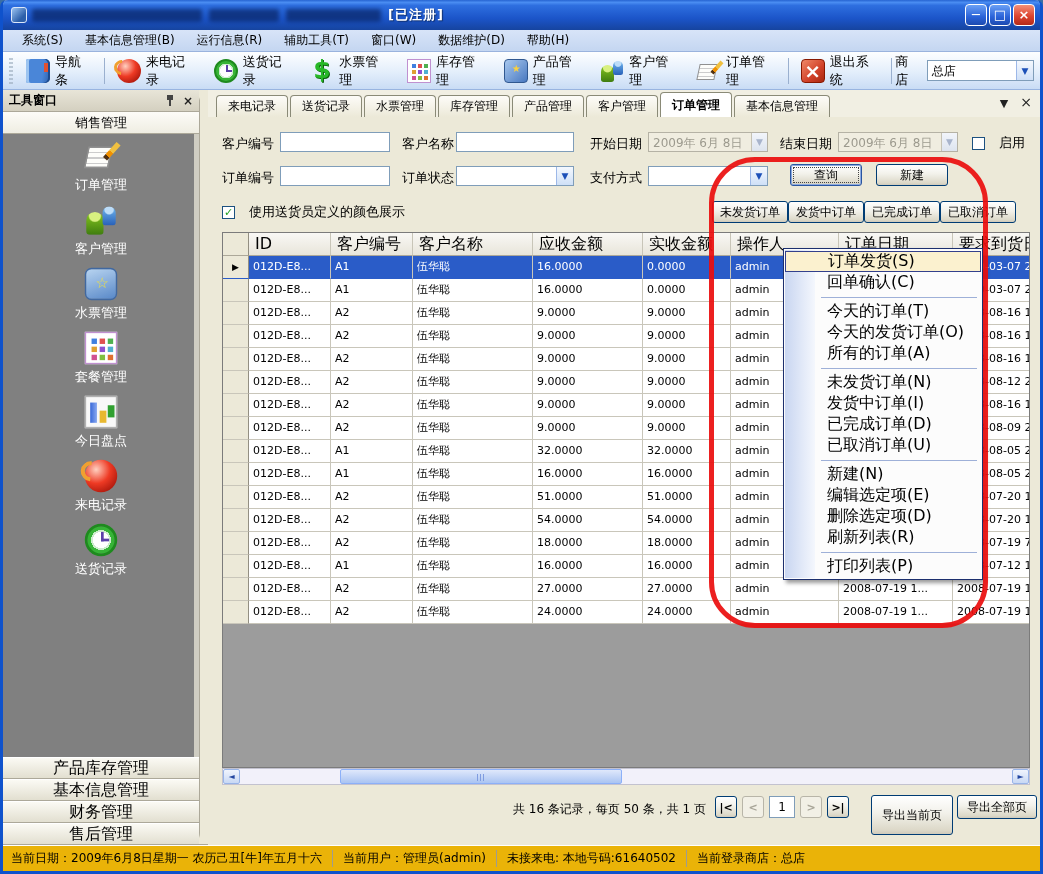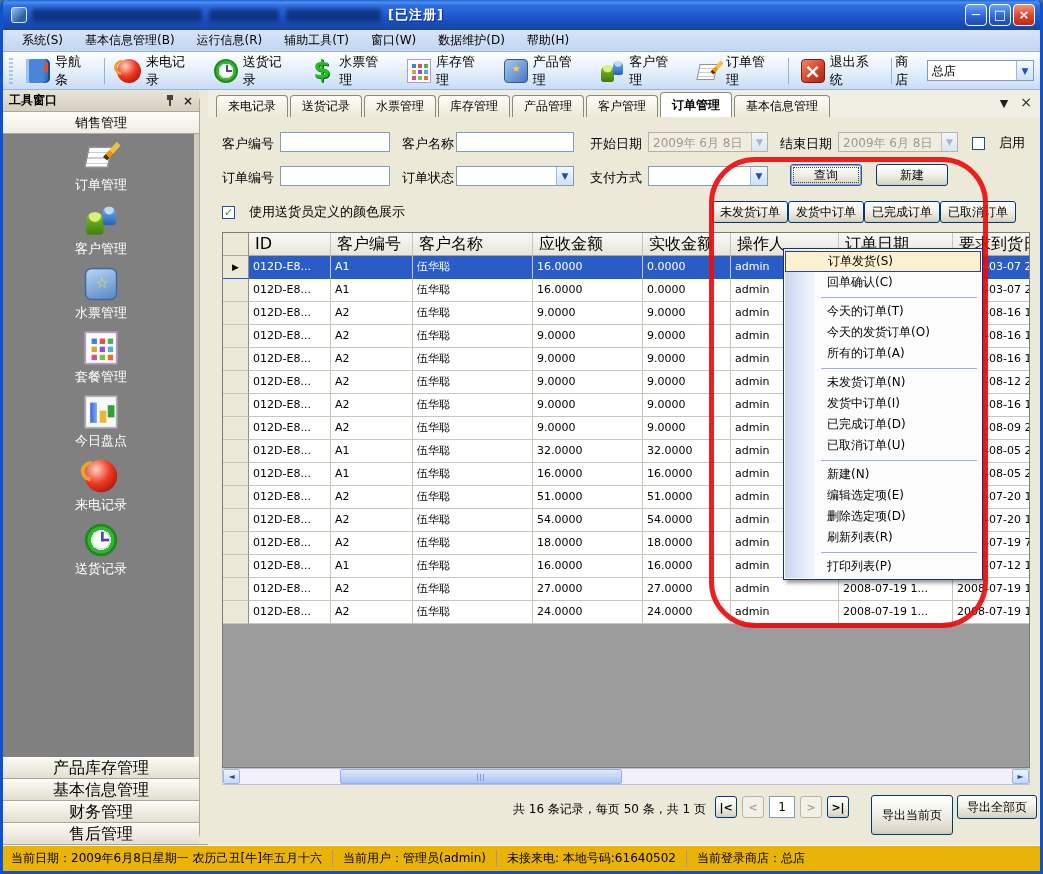--- a/index.html
+++ b/index.html
@@ -173,21 +173,21 @@
   .pagebox { width:26px; height:22px; border:1px solid #7f9db9; background:#fff; font-size:12px; text-align:center;
              line-height:20px; }
   .export1 { position:absolute; left:663px; top:678px; width:82px; height:40px; }
   .export2 { position:absolute; left:749px; top:678px; width:80px; height:24px; }
 
   
   .ctx { position:absolute; left:575px; top:131px; width:200px; background:#fcfcfc; border:1px solid #1c2f6e;
          box-shadow:3px 3px 4px rgba(0,0,0,.4); padding:2px 1px; z-index:50; }
   .ctx::before { content:""; position:absolute; left:1px; top:1px; bottom:1px; width:30px;
          background:linear-gradient(90deg,#c9d6f1,#f4f7fd); }
-  .ctx-item { position:relative; height:21px; line-height:20px; padding-left:42px; font-size:12px; color:#000; }
+  .ctx-item { position:relative; height:21px; line-height:20px; padding-left:42px; font-size:16px; color:#000; }
   .menu-hl { background:#fbf1cf; border:1px solid #33408c; line-height:18px; }
   .menu-sep { height:8px; padding:0; }
   .menu-sep::after { content:""; position:absolute; left:36px; right:4px; top:4px; border-top:1px solid #9eb0d8; }
 
   
   .annotation { position:absolute; left:501px; top:40px; width:279px; height:471px; border:5px solid rgba(234,13,13,.92);
                 border-radius:46px; z-index:60; pointer-events:none; }
 
   
   .statusbar { height:26px; background:#eab308; border-top:1px solid #fff; box-shadow:0 -1px 0 #aca899;

